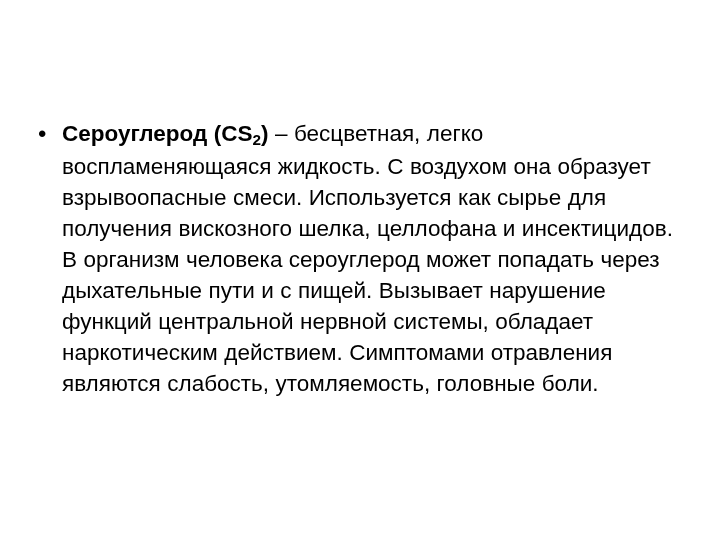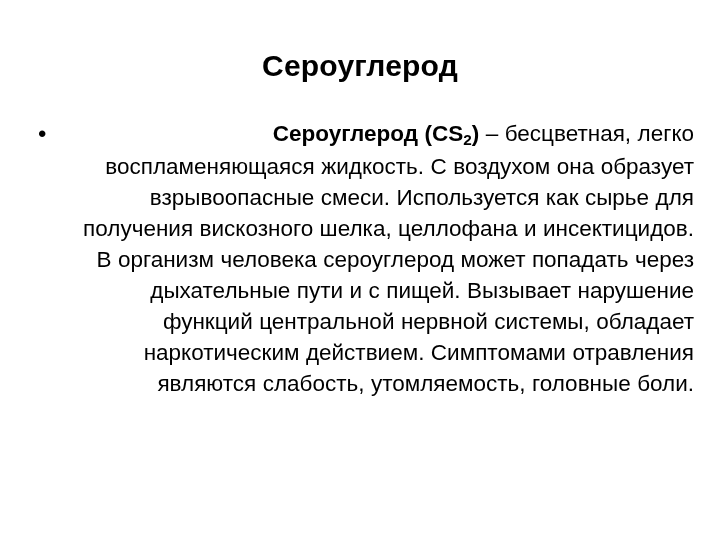--- a/index.html
+++ b/index.html
@@ -47,39 +47,38 @@
     font-size: 24px;
     line-height: 31px;
     text-align: left;
     padding-left: 4px;
     box-sizing: border-box;
   }
   .bullet-text {
     flex: 1 1 auto;
     font-size: 22.5px;
     line-height: 31px;
-    text-align: right;
+    text-align: left;
     word-spacing: 0.2px;
   }
   .lead {
     font-weight: bold;
   }
   sub {
     font-size: 0.68em;
     vertical-align: baseline;
     position: relative;
     top: 0.28em;
   }
 </style>
 </head>
 <body>
 
 <div class="slide">
 
-  <div class="slide-title">Сероуглерод</div>
 
   <div class="body-block">
     <div class="bullet-row">
       <span class="bullet-mark">•</span>
       <div class="bullet-text">
         <span class="lead">Сероуглерод (CS</span><sub class="lead">2</sub><span class="lead">)</span><span> – бесцветная, легко воспламеняющаяся жидкость. С воздухом она образует взрывоопасные смеси. Используется как сырье для получения вискозного шелка, целлофана и инсектицидов. В организм человека сероуглерод может попадать через дыхательные пути и с пищей. Вызывает нарушение функций центральной нервной системы, обладает наркотическим действием. Симптомами отравления являются слабость, утомляемость, головные боли.</span>
       </div>
     </div>
   </div>
 

